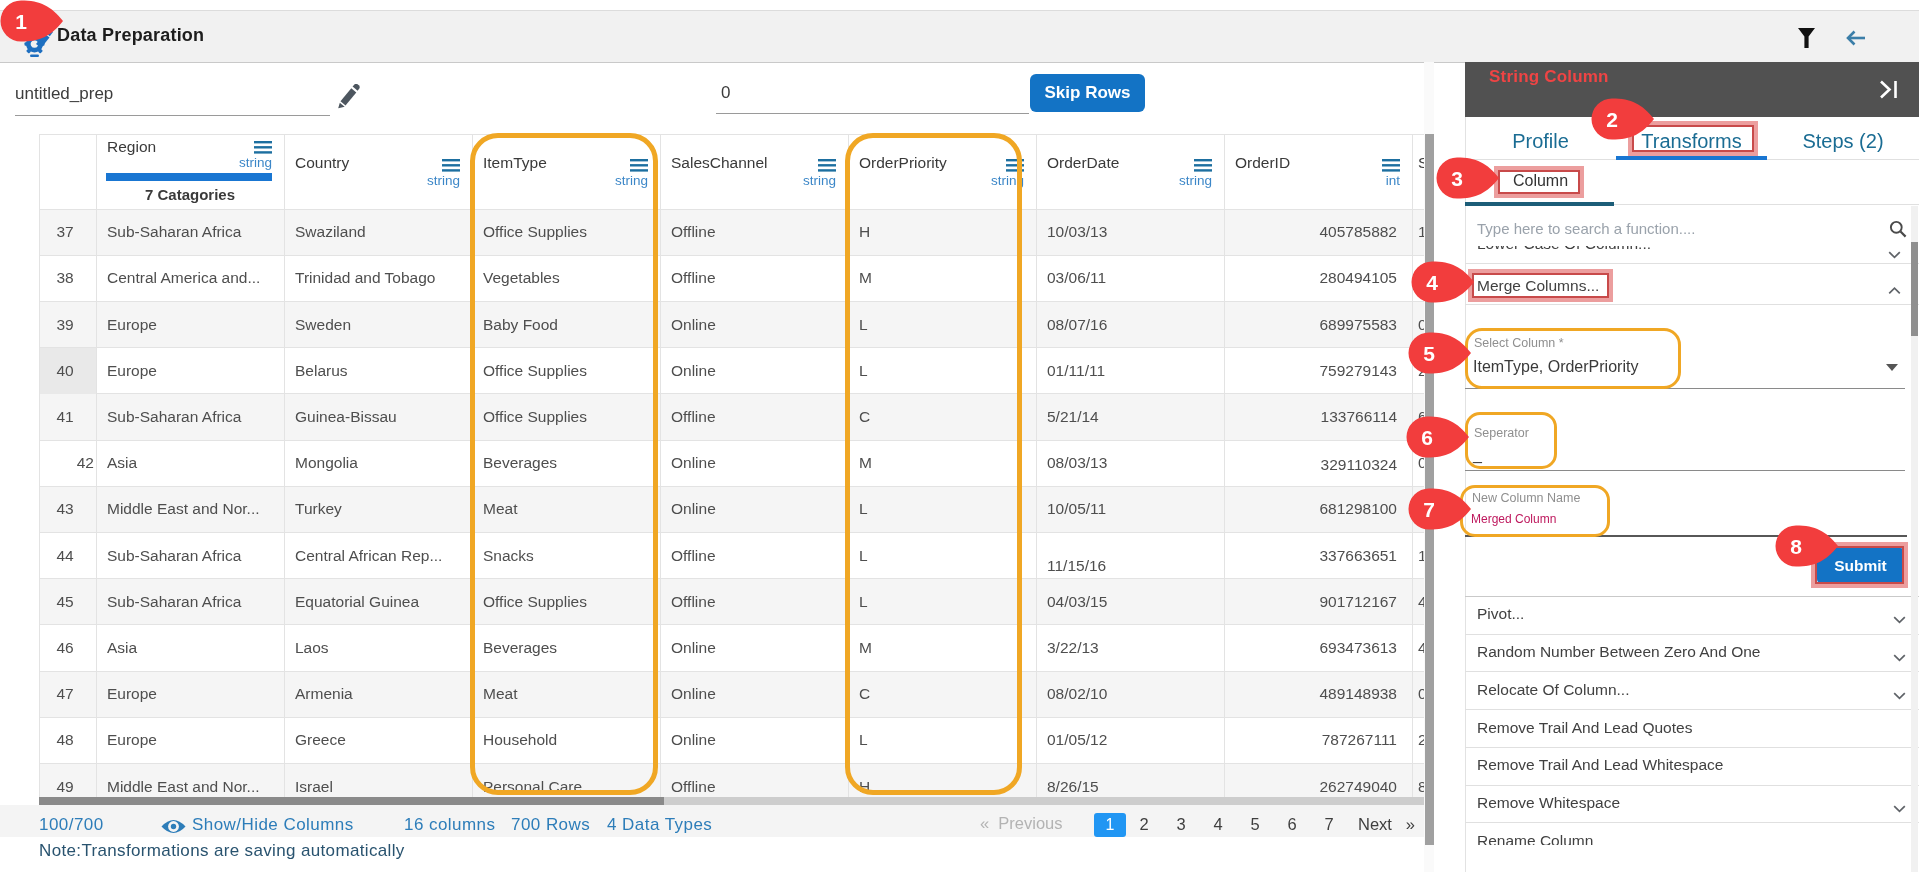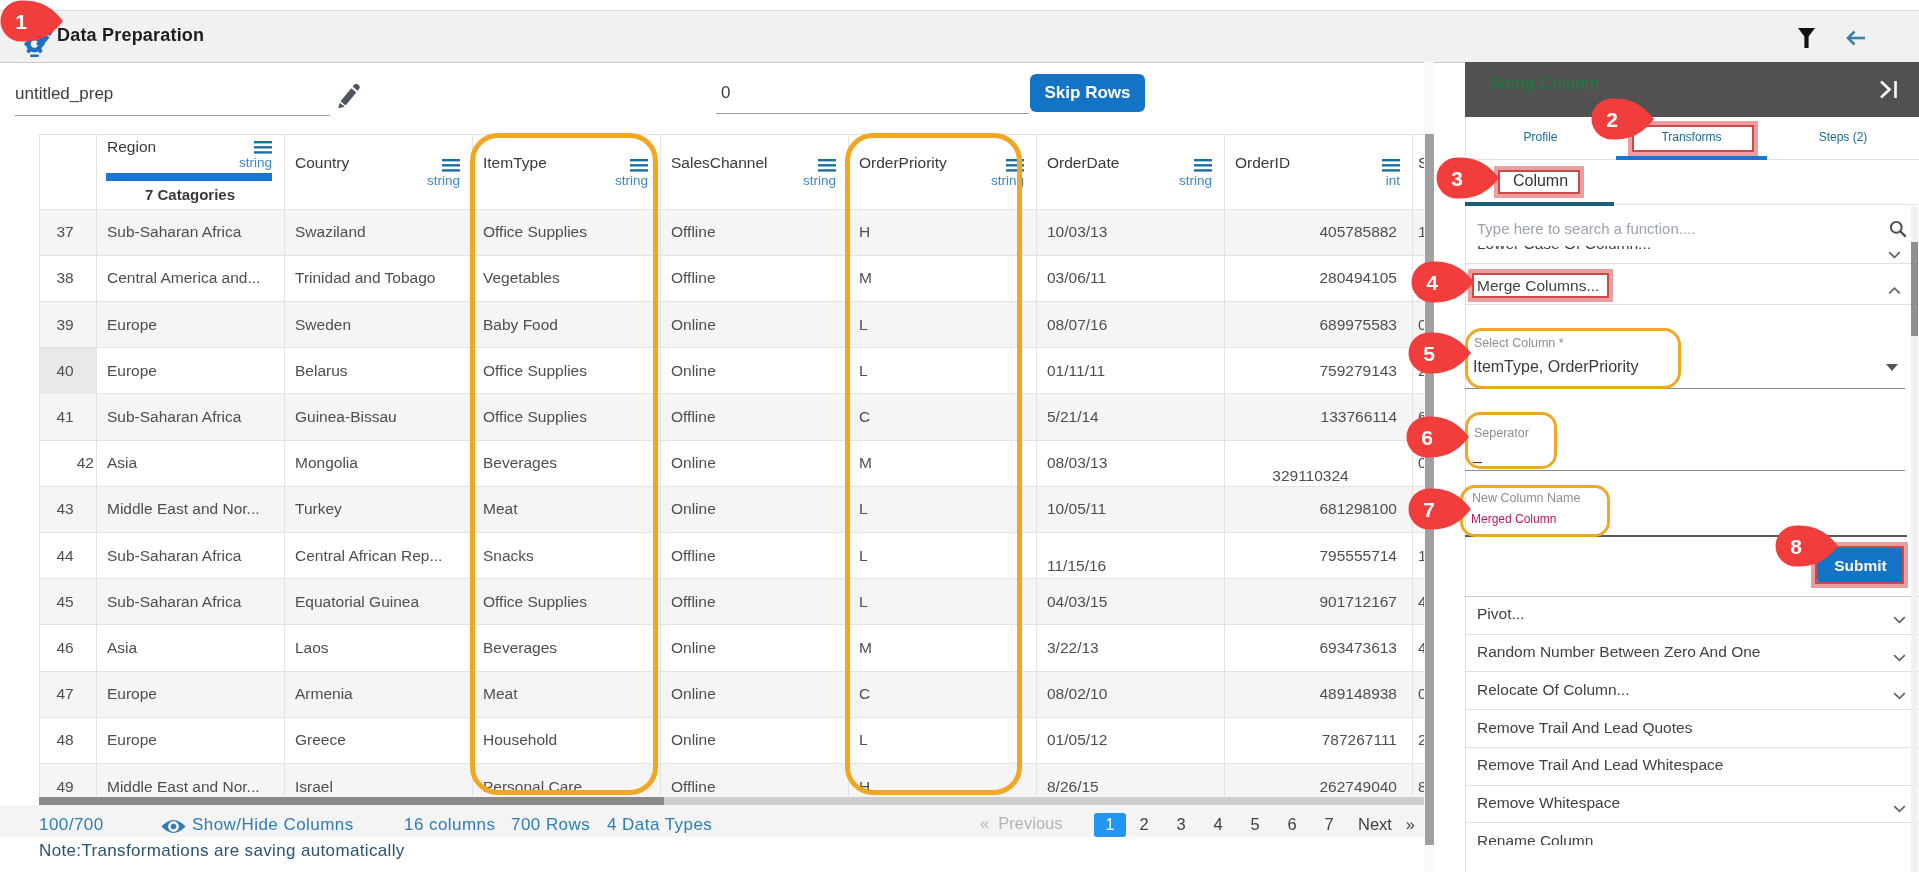--- a/index.html
+++ b/index.html
@@ -16,21 +16,21 @@
 .vline{width:1px;background:#e3e3e3;}
 .bluelink{font-size:17px;color:#2d7db9;white-space:nowrap;letter-spacing:0.45px;}
 .pgnum{font-size:16.5px;color:#3f3f3f;}
 .obox{border:5px solid #f0a724;border-radius:28px;background:transparent;}
 .obox2{border:3.5px solid #f0a724;border-radius:15px;background:transparent;}
 .rbox{border:4px solid #ec9e9e;box-shadow:inset 0 0 0 2px #c84a4a;background:transparent;}
 .callout{font-family:"Liberation Sans",sans-serif;}
 .ptxt{font-size:15.5px;color:#414141;white-space:nowrap;}
 .plbl{font-size:12.5px;color:#8f8f8f;white-space:nowrap;}
 .pdiv{height:1px;background:#e0e0e0;}
-.tabt{font-size:12px;color:#1a6c93;white-space:nowrap;}
+.tabt{font-size:20px;color:#1a6c93;white-space:nowrap;}
 </style></head><body>
 <div id="page">
 <div class="abs topbar"></div>
 <div class="abs apptitle">Data Preparation</div>
 <svg class="abs" style="left:22px;top:24px" width="34" height="36" viewBox="0 0 34 36">
 <g fill="#1e6fc0">
         <polygon points="14,20 22.5,9.5 27.5,13.5 19,24"></polygon>
 <polygon points="23,8.5 26.5,4.5 31,8 27.8,12.2"></polygon>
 <rect x="8" y="30.5" width="9" height="2.6" rx="1.3"></rect>
 <path d="M12.5 11.5 a8.5 8.5 0 1 0 0.01 0 Z M12.5 16.2 a3.8 3.8 0 1 1 -0.01 0 Z"></path>
@@ -190,41 +190,41 @@
 <div class="abs cellt" style="left:1184px;top:273.0px;width:173px;text-align:right">133766114</div>
 <div class="abs cellt" style="left:1378px;top:273.0px">6</div>
 <div class="abs" style="left:0;top:305.6px;width:1385px;height:46.2px;background:#ffffff;border-bottom:1px solid #e3e3e3"></div>
 <div class="abs cellt" style="left:4px;top:319.2px;width:50px;text-align:right">42</div>
 <div class="abs cellt" style="left:67px;top:319.2px">Asia</div>
 <div class="abs cellt" style="left:255px;top:319.2px">Mongolia</div>
 <div class="abs cellt" style="left:443px;top:319.2px">Beverages</div>
 <div class="abs cellt" style="left:631px;top:319.2px">Online</div>
 <div class="abs cellt" style="left:819px;top:319.2px">M</div>
 <div class="abs cellt" style="left:1007px;top:319.2px">08/03/13</div>
-<div class="abs cellt" style="left:1184px;top:332px;width:173px;text-align:center">329110324</div>
+<div class="abs cellt" style="left:1184px;top:321px;width:173px;text-align:right">329110324</div>
 <div class="abs cellt" style="left:1378px;top:319.2px">0</div>
 <div class="abs" style="left:0;top:351.8px;width:1385px;height:46.2px;background:#f5f5f5;border-bottom:1px solid #e3e3e3"></div>
 <div class="abs cellt" style="left:0;top:365.4px;width:50px;text-align:center">43</div>
 <div class="abs cellt" style="left:67px;top:365.4px">Middle East and Nor...</div>
 <div class="abs cellt" style="left:255px;top:365.4px">Turkey</div>
 <div class="abs cellt" style="left:443px;top:365.4px">Meat</div>
 <div class="abs cellt" style="left:631px;top:365.4px">Online</div>
 <div class="abs cellt" style="left:819px;top:365.4px">L</div>
 <div class="abs cellt" style="left:1007px;top:365.4px">10/05/11</div>
 <div class="abs cellt" style="left:1184px;top:365.4px;width:173px;text-align:right">681298100</div>
 <div class="abs cellt" style="left:1378px;top:365.4px">1</div>
 <div class="abs" style="left:0;top:398.0px;width:1385px;height:46.2px;background:#ffffff;border-bottom:1px solid #e3e3e3"></div>
 <div class="abs cellt" style="left:0;top:411.6px;width:50px;text-align:center">44</div>
 <div class="abs cellt" style="left:67px;top:411.6px">Sub-Saharan Africa</div>
 <div class="abs cellt" style="left:255px;top:411.6px">Central African Rep...</div>
 <div class="abs cellt" style="left:443px;top:411.6px">Snacks</div>
 <div class="abs cellt" style="left:631px;top:411.6px">Offline</div>
 <div class="abs cellt" style="left:819px;top:411.6px">L</div>
 <div class="abs cellt" style="left:1007px;top:422px">11/15/16</div>
-<div class="abs cellt" style="left:1184px;top:411.6px;width:173px;text-align:right">795555714</div>
+<div class="abs cellt" style="left:1184px;top:411.6px;width:173px;text-align:right">337663651</div>
 <div class="abs cellt" style="left:1378px;top:411.6px">1</div>
 <div class="abs" style="left:0;top:444.2px;width:1385px;height:46.2px;background:#f5f5f5;border-bottom:1px solid #e3e3e3"></div>
 <div class="abs cellt" style="left:0;top:457.8px;width:50px;text-align:center">45</div>
 <div class="abs cellt" style="left:67px;top:457.8px">Sub-Saharan Africa</div>
 <div class="abs cellt" style="left:255px;top:457.8px">Equatorial Guinea</div>
 <div class="abs cellt" style="left:443px;top:457.8px">Office Supplies</div>
 <div class="abs cellt" style="left:631px;top:457.8px">Offline</div>
 <div class="abs cellt" style="left:819px;top:457.8px">L</div>
 <div class="abs cellt" style="left:1007px;top:457.8px">04/03/15</div>
 <div class="abs cellt" style="left:1184px;top:457.8px;width:173px;text-align:right">901712167</div>
@@ -298,21 +298,21 @@
 <div class="abs" style="left:1094px;top:813px;width:32px;height:24px;background:#2196f3;border-radius:3px;color:#fff;font-size:16px;text-align:center;line-height:24px">1</div>
 <div class="abs pgnum" style="left:1136px;top:815px;width:16px;text-align:center">2</div>
 <div class="abs pgnum" style="left:1173px;top:815px;width:16px;text-align:center">3</div>
 <div class="abs pgnum" style="left:1210px;top:815px;width:16px;text-align:center">4</div>
 <div class="abs pgnum" style="left:1247px;top:815px;width:16px;text-align:center">5</div>
 <div class="abs pgnum" style="left:1284px;top:815px;width:16px;text-align:center">6</div>
 <div class="abs pgnum" style="left:1321px;top:815px;width:16px;text-align:center">7</div>
 <div class="abs pgnum" style="left:1358px;top:815px">Next&nbsp;&nbsp;&nbsp;»</div>
 <div class="abs" style="left:1465px;top:62px;width:454px;height:810px;background:#fff;border-left:1px solid #e2e2e2"></div>
 <div class="abs" style="left:1465px;top:62px;width:454px;height:55px;background:#515151"></div>
-<div class="abs" style="left:1489px;top:74px;font-size:17px;color:#15803d;font-weight:normal;letter-spacing:0.2px">String Column</div>
+<div class="abs" style="left:1489px;top:67px;font-size:17px;color:#ef4444;font-weight:bold;letter-spacing:0.2px">String Column</div>
 <svg class="abs" style="left:1878px;top:80px" width="22" height="19" viewBox="0 0 22 19" fill="none" stroke="#fff" stroke-width="2.6">
       <path d="M3,1.5 L11.5,9.5 L3,17.5"></path>
       <path d="M17.5,1 L17.5,18"></path>
     </svg>
 <div class="abs tabt" style="left:1465px;top:130px;width:151px;text-align:center">Profile</div>
 <div class="abs tabt" style="left:1616px;top:130px;width:151px;text-align:center">Transforms</div>
 <div class="abs tabt" style="left:1767px;top:130px;width:152px;text-align:center">Steps (2)</div>
 <div class="abs pdiv" style="left:1465px;top:159px;width:454px"></div>
 <div class="abs" style="left:1616px;top:156px;width:151px;height:4px;background:#1976d2"></div>
 <div class="abs" style="left:1465px;top:172px;width:151px;text-align:center;font-size:16px;color:#333">Column</div>

